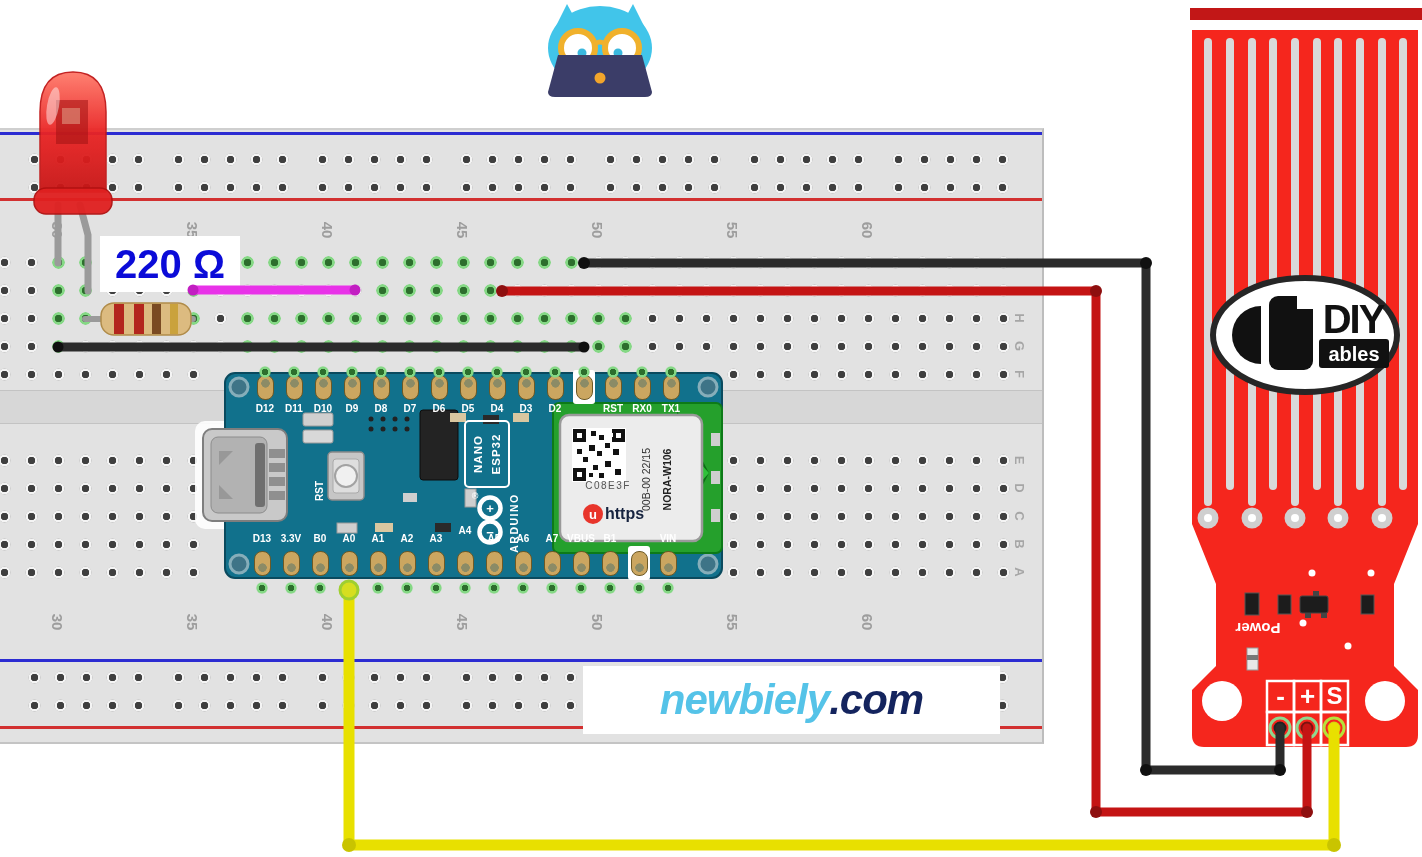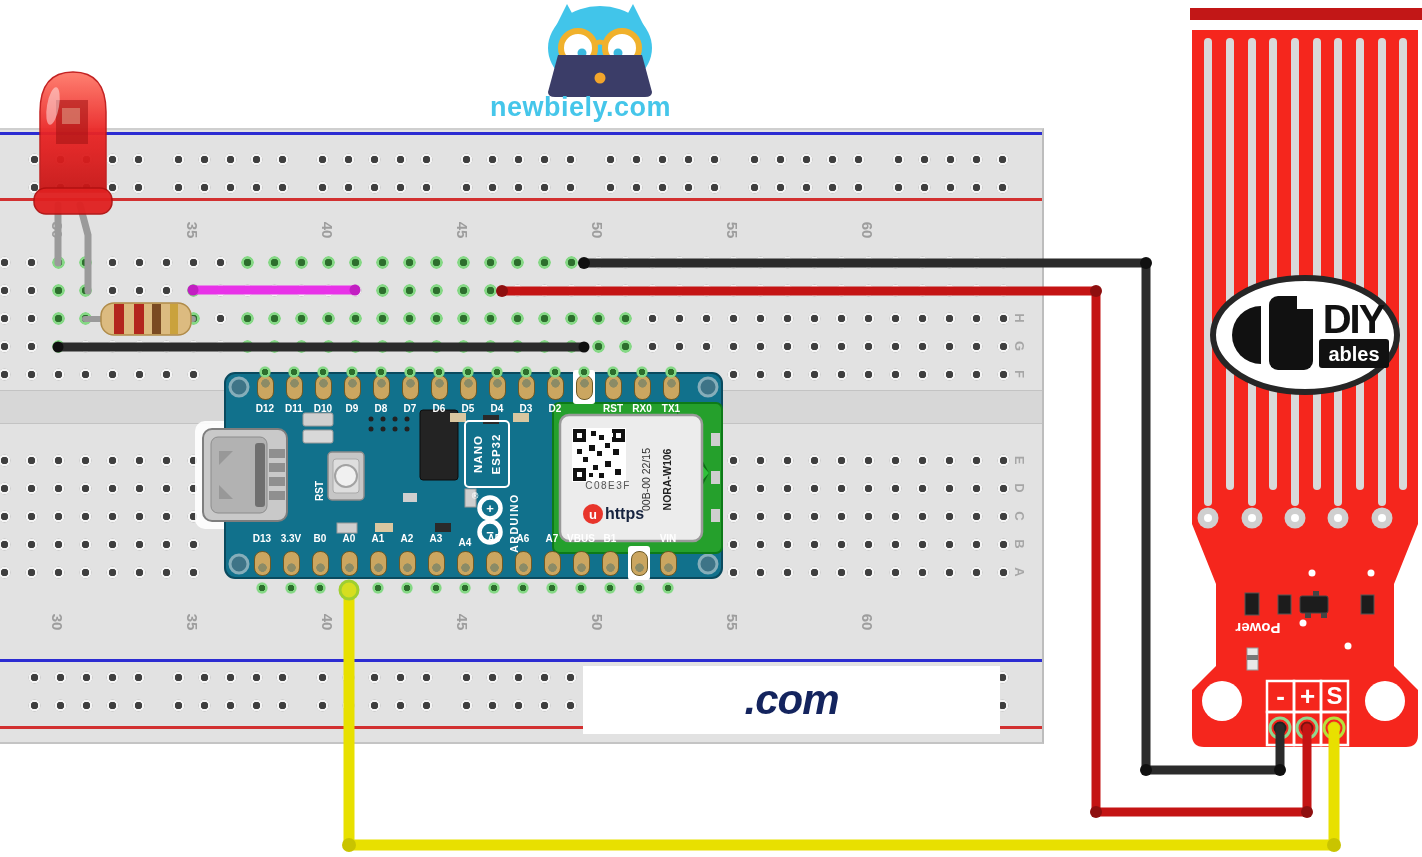--- a/index.html
+++ b/index.html
@@ -647,21 +647,21 @@
         <div class="pinlbl" style="left: 78px; top: 160px;">B0</div>
         <div class="pad padbot" style="left: 115.5px; top: 178px;"></div>
         <div class="pinlbl" style="left: 107px; top: 160px;">A0</div>
         <div class="pad padbot" style="left: 144.5px; top: 178px;"></div>
         <div class="pinlbl" style="left: 136px; top: 160px;">A1</div>
         <div class="pad padbot" style="left: 173.5px; top: 178px;"></div>
         <div class="pinlbl" style="left: 165px; top: 160px;">A2</div>
         <div class="pad padbot" style="left: 202.5px; top: 178px;"></div>
         <div class="pinlbl" style="left: 194px; top: 160px;">A3</div>
         <div class="pad padbot" style="left: 231.5px; top: 178px;"></div>
-        <div class="pinlbl" style="left: 223px; top: 164px;">A4</div>
+        <div class="pinlbl" style="left: 223px; top: 152px;">A4</div>
         <div class="pad padbot" style="left: 260.5px; top: 178px;"></div>
         <div class="pinlbl" style="left: 252px; top: 160px;">A5</div>
         <div class="pad padbot" style="left: 289.5px; top: 178px;"></div>
         <div class="pinlbl" style="left: 281px; top: 160px;">A6</div>
         <div class="pad padbot" style="left: 318.5px; top: 178px;"></div>
         <div class="pinlbl" style="left: 310px; top: 160px;">A7</div>
         <div class="pad padbot" style="left: 347.5px; top: 178px;"></div>
         <div class="pinlbl" style="left: 339px; top: 160px;">VBUS</div>
         <div class="pad padbot" style="left: 376.5px; top: 178px;"></div>
         <div class="pinlbl" style="left: 368px; top: 160px;">B1</div>
@@ -842,33 +842,36 @@
       <path d="M58,205 V263" stroke="#9a9a9a" stroke-width="7" stroke-linecap="round" fill="none"></path>
       <path d="M80,205 L88,235 V291" stroke="#9a9a9a" stroke-width="7" stroke-linecap="round" fill="none"></path>
       <path d="M40,192 V112 Q40,72 73,72 Q106,72 106,112 V192 Z" fill="url(#ledg)" stroke="#c01818" stroke-width="1.5" opacity="0.95"></path>
       <rect x="56" y="100" width="32" height="44" fill="#a01212" opacity="0.55"></rect>
       <rect x="62" y="108" width="18" height="16" fill="#d87a6a" opacity="0.8"></rect>
       <rect x="34" y="188" width="78" height="26" rx="12" fill="#e02020" stroke="#b01010" stroke-width="1.5" opacity="0.95"></rect>
       <ellipse cx="53" cy="106" rx="6" ry="19" fill="#fff" opacity="0.45" transform="rotate(10 53 106)"></ellipse>
     </g>
   </svg>
 
+  <div class="abs" id="resistor-box">
+    <span>220 Ω</span>
+  </div>
 
   <svg class="abs" id="owl" width="135" height="100" viewBox="0 0 135 100">
     <polygon points="22,28 34,4 46,26" fill="#41c5ea"></polygon>
     <polygon points="88,26 100,4 112,28" fill="#41c5ea"></polygon>
     <ellipse cx="67" cy="48" rx="52" ry="42" fill="#41c5ea"></ellipse>
     <circle cx="45" cy="48" r="17" fill="#fff" stroke="#f0b12c" stroke-width="6"></circle>
     <circle cx="89" cy="48" r="17" fill="#fff" stroke="#f0b12c" stroke-width="6"></circle>
     <path d="M62,44 Q67,40 72,44" stroke="#f0b12c" stroke-width="5" fill="none"></path>
     <circle cx="49" cy="53" r="4.5" fill="#3ab8de"></circle>
     <circle cx="85" cy="53" r="4.5" fill="#3ab8de"></circle>
     <polygon points="61,62 73,62 67,72" fill="#f2a52b"></polygon>
     <path d="M25,55 L109,55 L119,92 Q119,97 112,97 L22,97 Q15,97 15,92 Z" fill="#3b3d68"></path>
     <circle cx="67" cy="78" r="5.5" fill="#f2a52b"></circle>
   </svg>
-  <div class="abs" id="logo-text">newbiely.com</div>
 
   <div class="abs" id="url-banner">
+      <span class="cyan">newbiely</span>
       <span class="navy">.com</span>
   </div>
 
 </div>
 
 </body></html>

